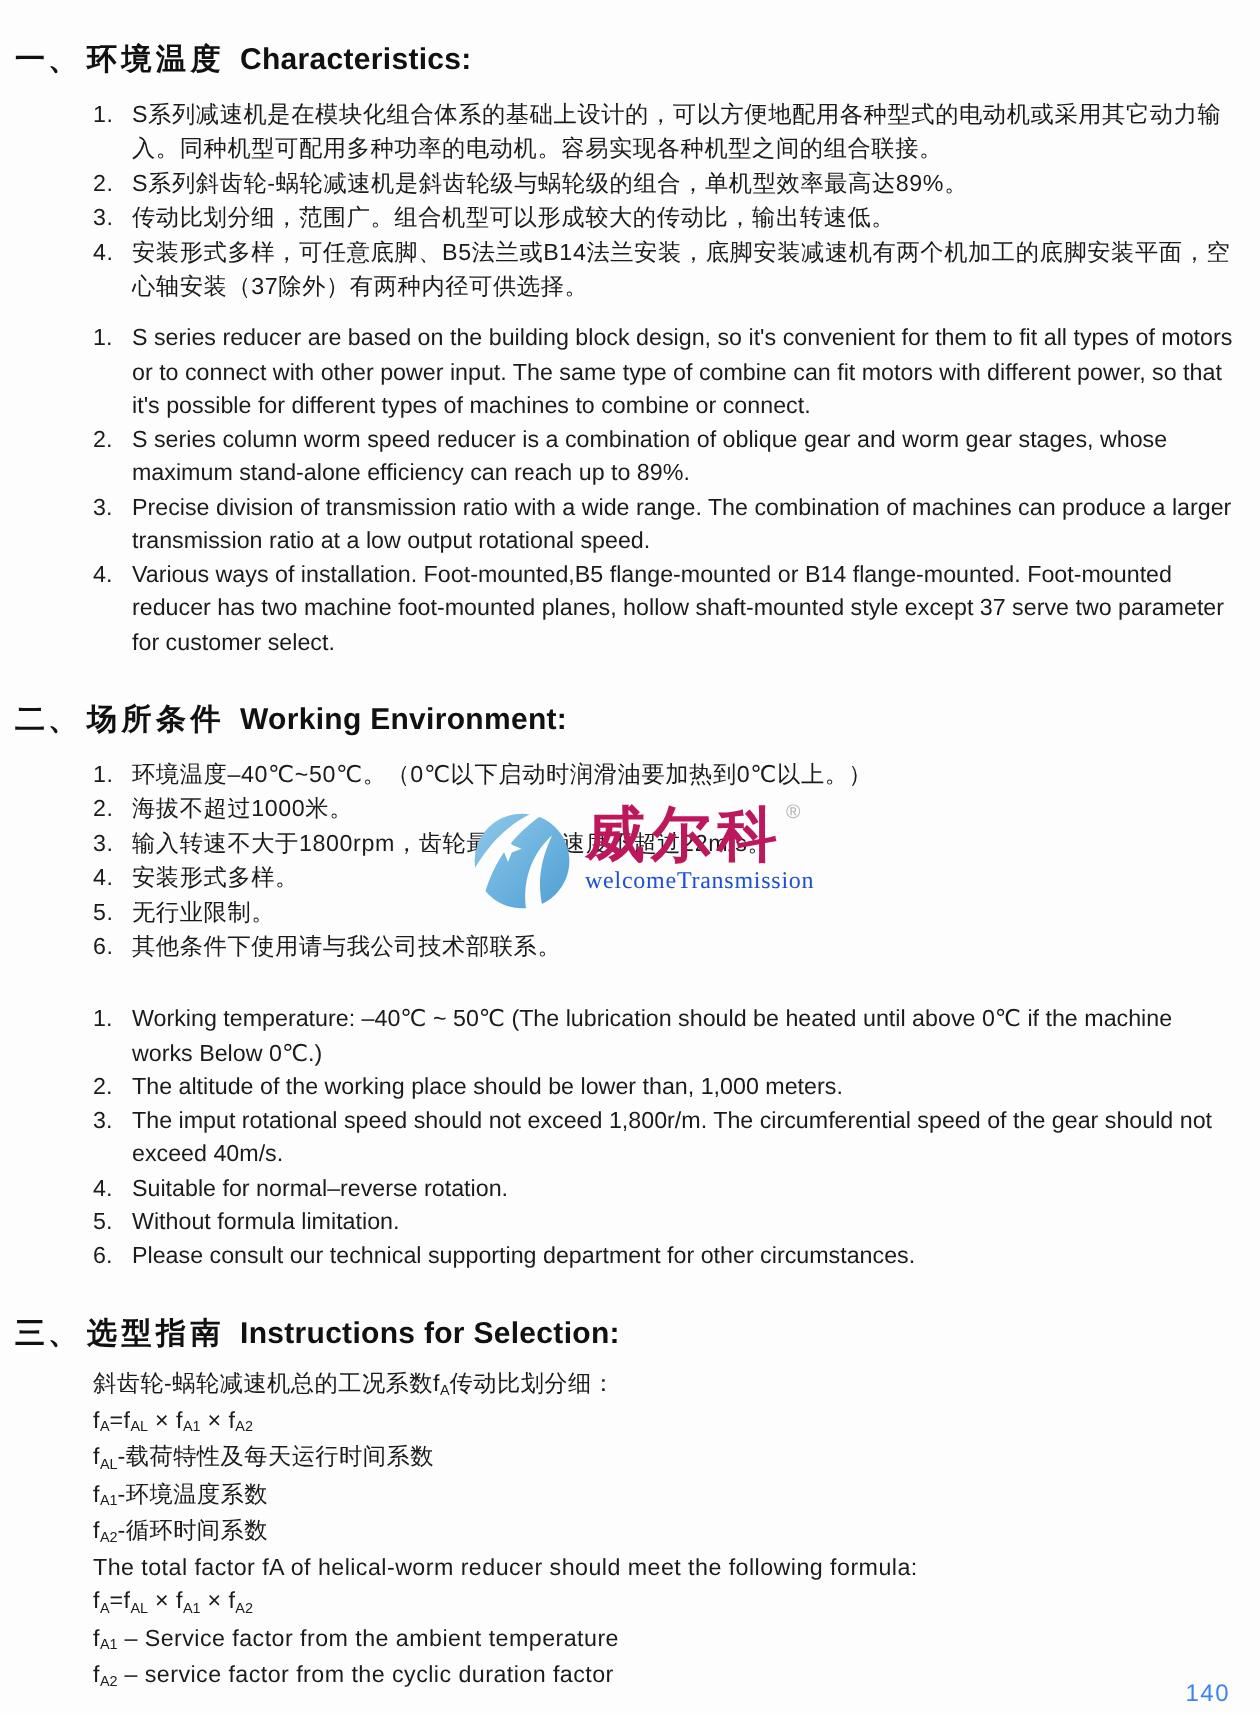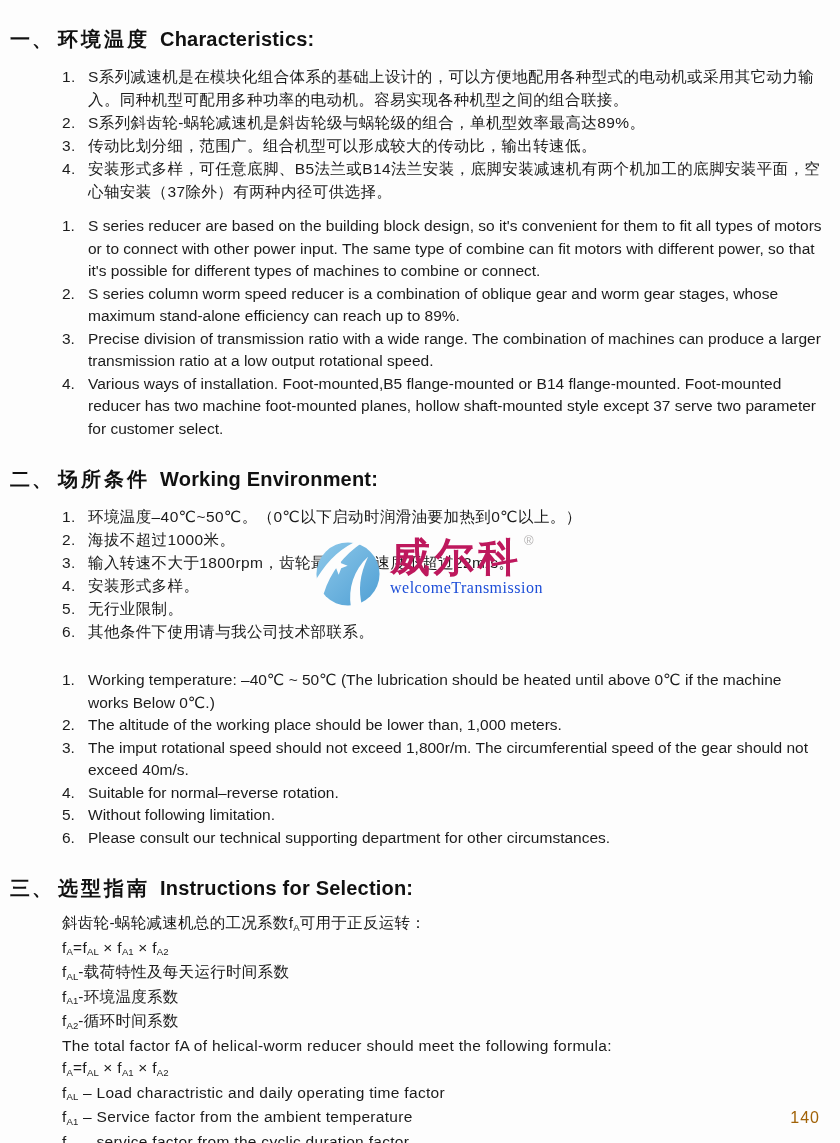--- a/index.html
+++ b/index.html
@@ -95,23 +95,23 @@
     font-family:"Liberation Serif","DejaVu Serif",serif;
     font-size:16px;
     color:#1d4ed8;
     margin-top:2px;
     letter-spacing:0.5px;
   }
   
   .page-number{
     position:absolute;
     right:20px;
-    bottom:16px;
+    bottom:4px;
     font-size:16px;
-    color:#a16207;
+    color:#3b82f6;
     letter-spacing:1px;
   }
 </style>
 </head>
 <body>
 
 <div class="page">
 
   <section class="sec first">
     <h2 class="sec-head">
@@ -201,44 +201,43 @@
       <li>
         <span class="num">3.</span>
         <span class="txt">The imput rotational speed should not exceed 1,800r/m. The circumferential speed of the gear should not exceed 40m/s.</span>
       </li>
       <li>
         <span class="num">4.</span>
         <span class="txt">Suitable for normal–reverse rotation.</span>
       </li>
       <li>
         <span class="num">5.</span>
-        <span class="txt">Without following limitation.</span>
+        <span class="txt">Without formula limitation.</span>
       </li>
       <li>
         <span class="num">6.</span>
         <span class="txt">Please consult our technical supporting department for other circumstances.</span>
       </li>
     </ul>
   </section>
 
   <section class="sec">
     <h2 class="sec-head">
       <span class="sec-num">三、</span>
       <span class="cn">选型指南</span>
       <span class="en">Instructions for Selection:</span>
     </h2>
     <div class="f-block">
-      <div class="f-line"><span>斜齿轮-蜗轮减速机总的工况系数f</span><span class="subscript">A</span><span>可用于正反运转：</span></div>
+      <div class="f-line"><span>斜齿轮-蜗轮减速机总的工况系数f</span><span class="subscript">A</span><span>传动比划分细：</span></div>
       <div class="f-line"><span>f</span><span class="subscript">A</span><span>=</span><span>f</span><span class="subscript">AL</span><span> × </span><span>f</span><span class="subscript">A1</span><span> × </span><span>f</span><span class="subscript">A2</span></div>
       <div class="f-line"><span>f</span><span class="subscript">AL</span><span>-载荷特性及每天运行时间系数</span></div>
       <div class="f-line"><span>f</span><span class="subscript">A1</span><span>-环境温度系数</span></div>
       <div class="f-line"><span>f</span><span class="subscript">A2</span><span>-循环时间系数</span></div>
       <div class="f-line"><span>The total factor fA of helical-worm reducer should meet the following formula:</span></div>
       <div class="f-line"><span>f</span><span class="subscript">A</span><span>=f</span><span class="subscript">AL</span><span> × </span><span>f</span><span class="subscript">A1</span><span> × </span><span>f</span><span class="subscript">A2</span></div>
-      <div class="f-line"><span>f</span><span class="subscript">AL</span><span> – Load charactristic and daily operating time factor</span></div>
       <div class="f-line"><span>f</span><span class="subscript">A1</span><span> – Service factor from the ambient temperature</span></div>
       <div class="f-line"><span>f</span><span class="subscript">A2</span><span> – service factor from the cyclic duration factor</span></div>
     </div>
   </section>
 
   <div class="watermark">
     <div class="wm-icon">
       <svg width="72" height="66" viewBox="0 0 100 92" xmlns="http://www.w3.org/2000/svg">
         <defs>
           <linearGradient id="wmblue" x1="0" y1="0" x2="1" y2="1">

